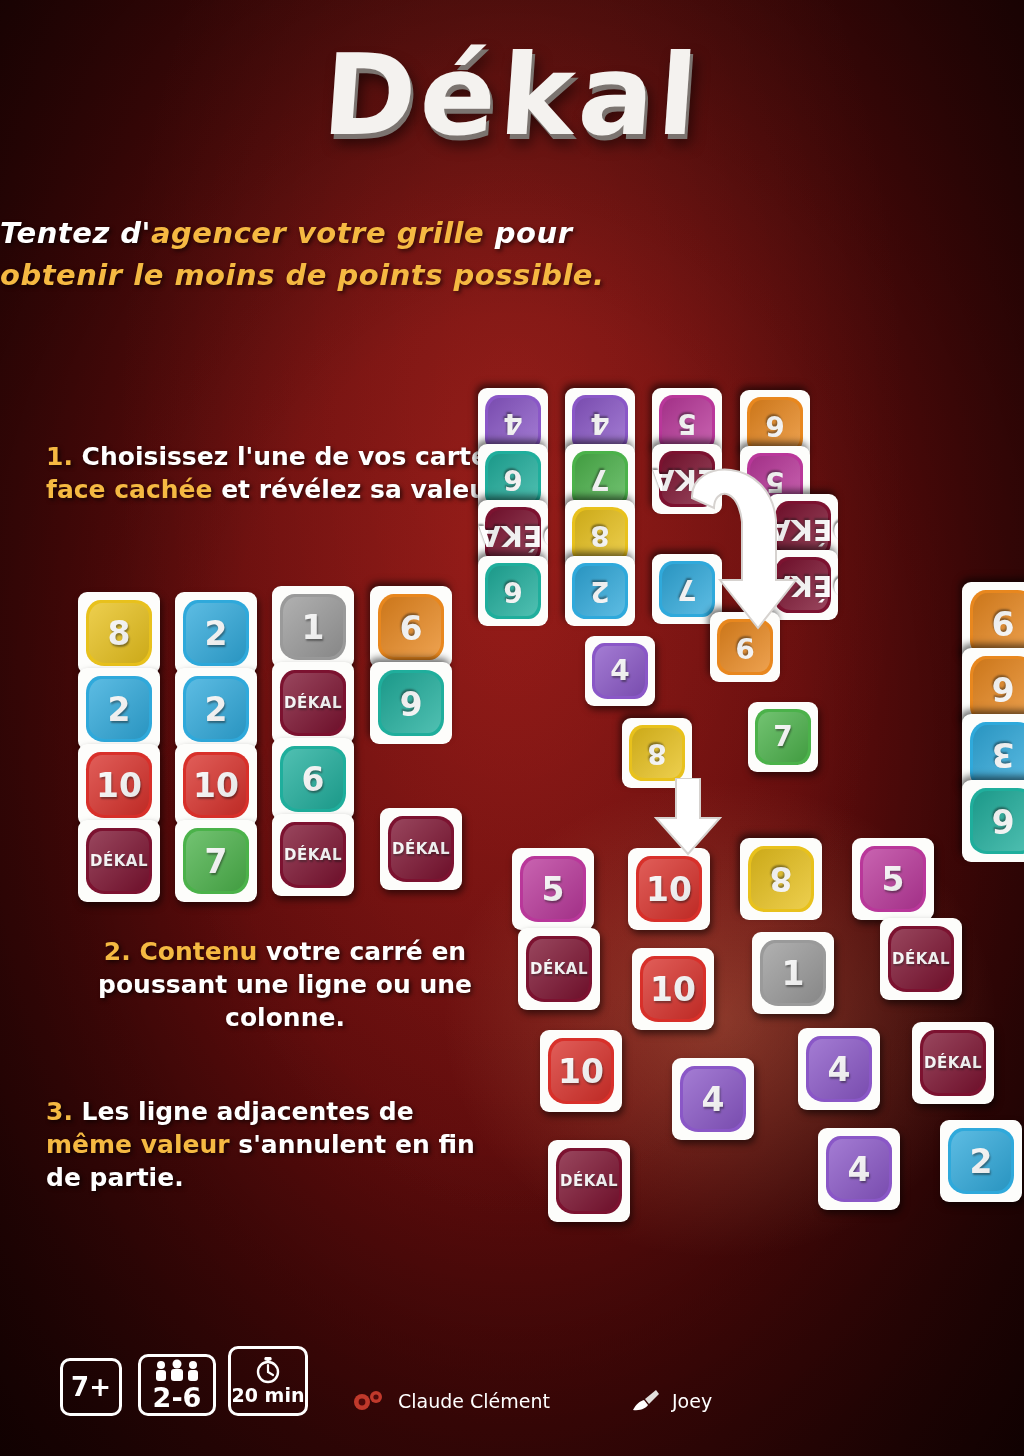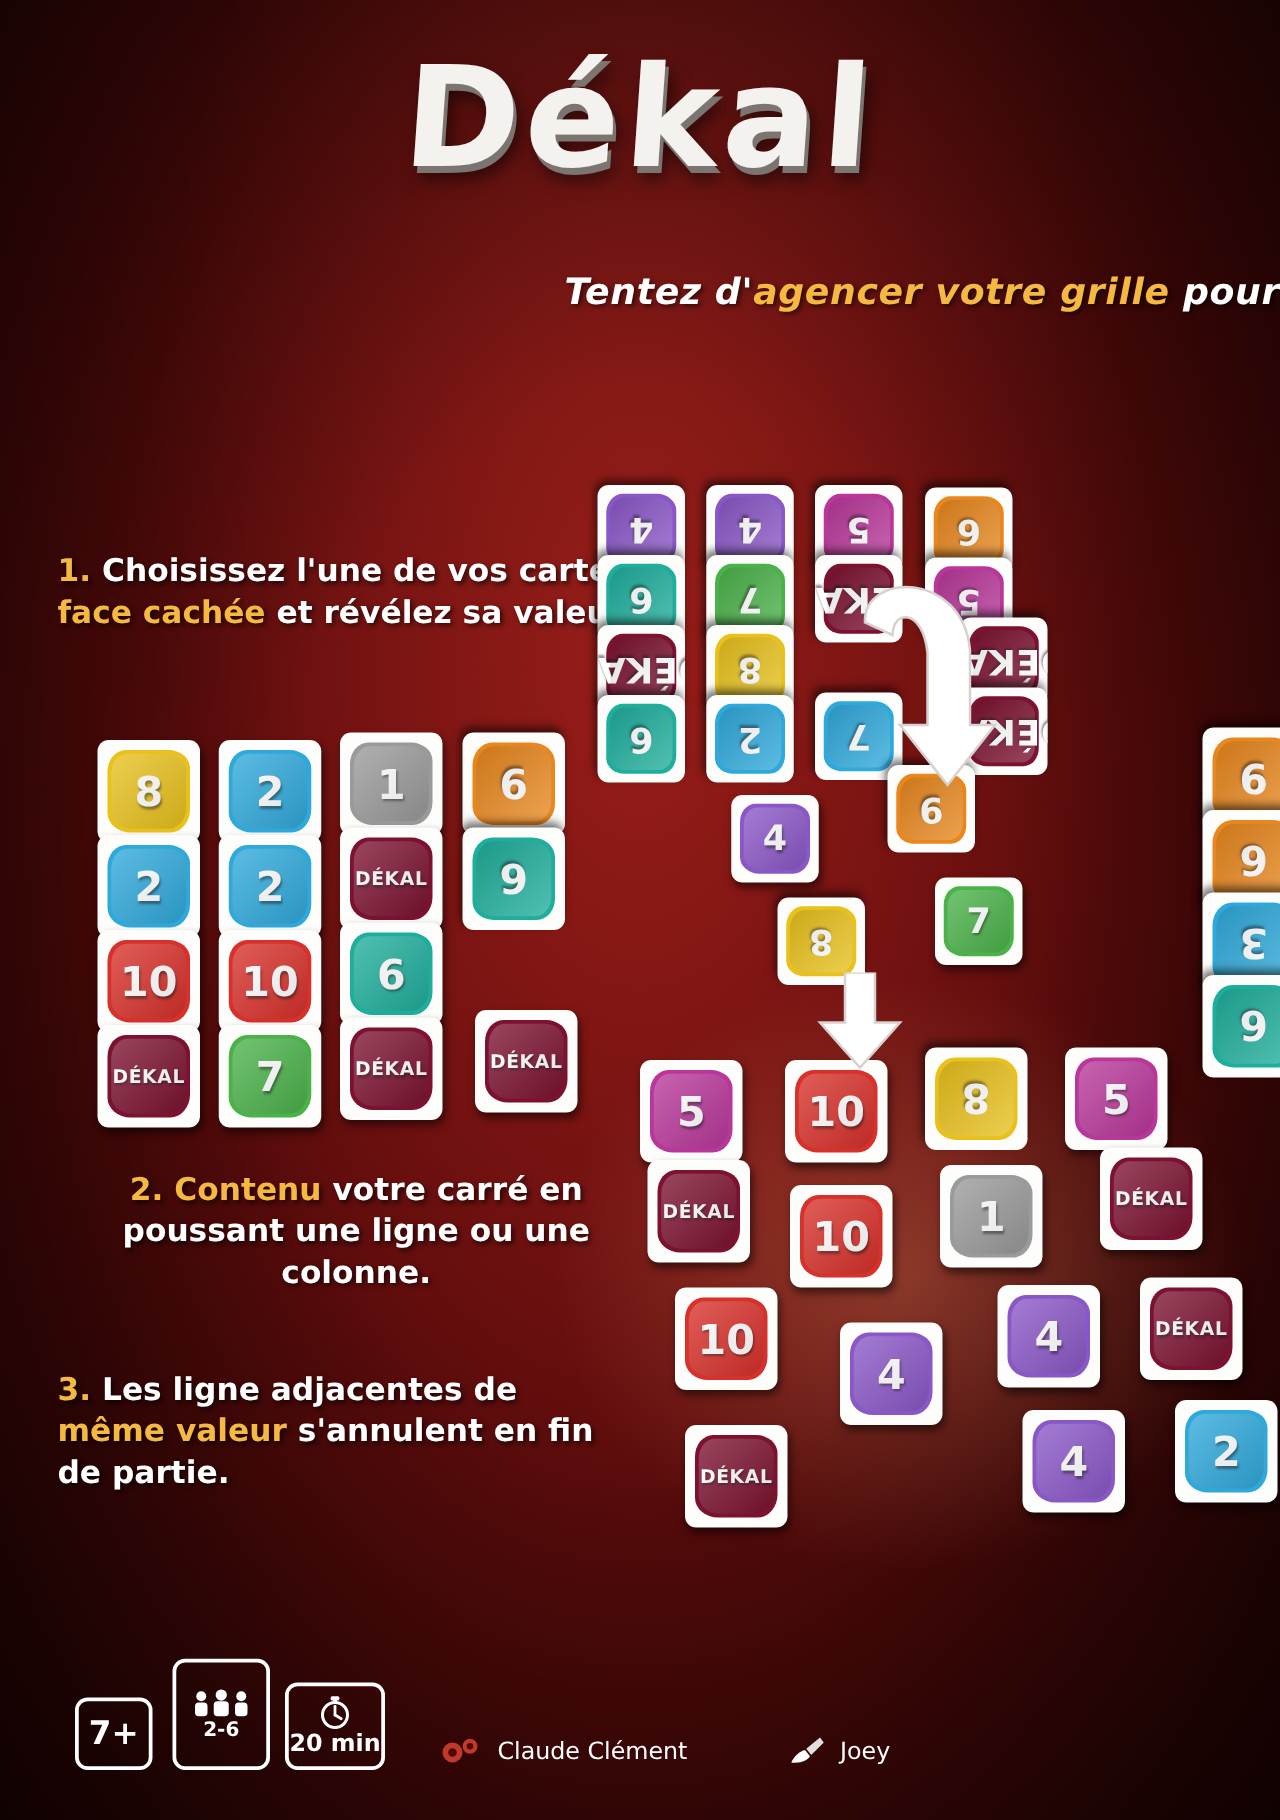--- a/index.html
+++ b/index.html
@@ -19,21 +19,21 @@
   }
   .title{
     position:absolute; top:30px; left:0; width:100%; text-align:center;
     font-family:"DejaVu Sans", sans-serif;
     font-size:112px; font-weight:bold; letter-spacing:4px;
     color:#f4f2ef;
     text-shadow: 3px 5px 0 #7b7470, 6px 10px 14px rgba(0,0,0,0.55);
     transform: skewX(-4deg);
   }
   .tagline{
-    position:absolute; top:212px; left:0; width:100%; text-align:right;
+    position:absolute; top:212px; left:0; width:100%; text-align:left;
     font-size:29px; font-weight:bold; line-height:1.45;
     font-style:italic; letter-spacing:0.5px;
     text-shadow:2px 2px 4px rgba(0,0,0,0.6);
   }
   .tagline .hl{ color:#f5b942; }
   .steps{ position:absolute; left:46px; width:460px; }
   .step{
     font-size:25px; font-weight:bold; line-height:1.32;
     text-shadow:2px 2px 4px rgba(0,0,0,0.65);
   }
@@ -85,21 +85,21 @@
   .arrow{ position:absolute; pointer-events:none; }
 
   
   .footer{ position:absolute; left:0; bottom:0; width:100%; height:140px; }
   .badge{
     position:absolute; border:3px solid #fff; border-radius:10px;
     display:flex; flex-direction:column; align-items:center; justify-content:center;
     color:#fff; font-weight:bold;
   }
   #age-badge{ left:60px; bottom:40px; width:62px; height:58px; font-size:26px; }
-  #players-badge{ left:138px; bottom:40px; width:78px; height:89px; font-size:16px;margin-top:24px; }
+  #players-badge{ left:138px; bottom:40px; width:78px; height:62px; font-size:27px;margin-top:24px; }
   #time-badge{ left:228px; bottom:40px; width:80px; height:70px; font-size:19px; }
   .footer-text{
     position:absolute; left:340px; bottom:96px; font-size:19px; color:#fff;
     text-shadow:1px 1px 2px rgba(0,0,0,0.6);
   }
   .credit{ position:absolute; font-size:19px; color:#fff; display:flex; align-items:center; gap:12px; }
   #credit-author{ left:352px; bottom:42px;margin-top:47px; }
   #credit-illustrator{ left:630px; bottom:42px; }
   .mini-icon{ display:inline-block; }
 </style>
@@ -107,20 +107,21 @@
 <body>
 
 <div class="vignette"></div>
 
 <div class="title">Dékal</div>
 
 <div class="tagline">
   <div>
     <span>Tentez d'</span><span class="hl">agencer votre grille</span><span> pour</span>
   </div>
+  <div class="hl">obtenir le moins de points possible.</div>
 </div>
 
 <div class="steps step" id="step1" style="top:440px;">
   <span class="num">1.</span><span> Choisissez l'une de vos cartes </span><span class="hl">face cachée</span><span> et révélez sa valeur.</span>
 </div>
 
 <div class="steps step" id="step2">
   <span class="num">2.</span><span> </span><span class="hl">Contenu</span><span> votre carré en poussant une ligne ou une colonne.</span>
 </div>
 

